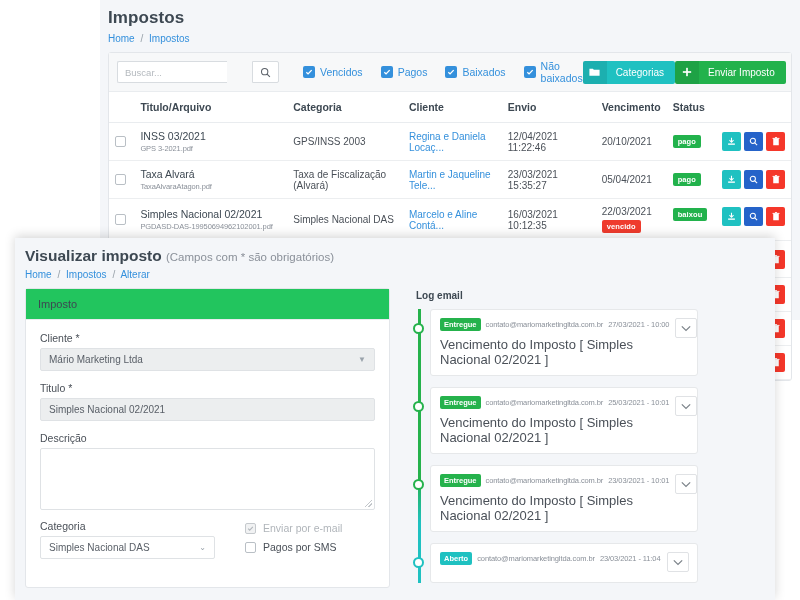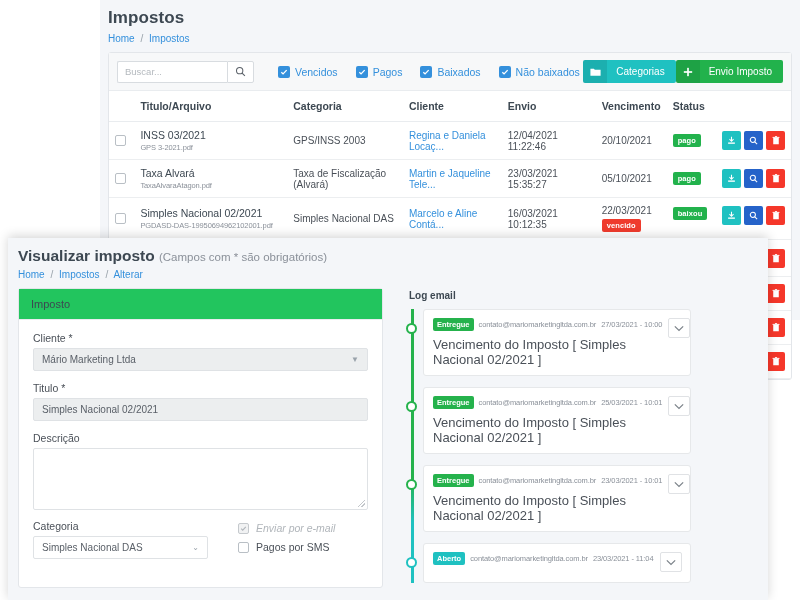--- a/index.html
+++ b/index.html
@@ -30,21 +30,21 @@
 
   .card {
     margin: 8px 8px 0 8px; background: #fff;
     border: 1px solid #e3e6ea; border-radius: 3px;
   }
   .card-toolbar {
     display: flex; align-items: center; gap: 0;
     padding: 7px 8px; background: #f7f8f9;
     border-bottom: 1px solid #e9ecef;
   }
-  .search-wrap { display: flex; }
+  .search-wrap { display: flex; gap: 25px; }
   .search-input {
     width: 110px; height: 22px; border: 1px solid #d8dce0;
     border-right: none; border-radius: 2px 0 0 2px;
     font-size: 9.5px; padding: 0 7px; color: #6c757d;
     background: #fff; outline: none;
     font-family: "Liberation Sans", sans-serif;
   }
   .search-input::placeholder { color: #b4b9be; }
   .search-btn {
     width: 27px; height: 22px; background: #fff;
@@ -105,21 +105,21 @@
     width: 19px; height: 19px; border-radius: 2px;
     display: flex; align-items: center; justify-content: center;
     cursor: pointer;
   }
   .a-teal { background: #1fc1c1; }
   .a-blue { background: #2563c9; }
   .a-red { background: #f5372a; }
 
   
   .fg-window {
-    position: absolute; left: 8px; top: 238px; width: 760px; height: 362px;
+    position: absolute; left: 15px; top: 238px; width: 760px; height: 362px;
     background: #f4f6f9;
     box-shadow: 0 -2px 10px rgba(0,0,0,.17);
   }
   .fg-header { padding: 9px 0 0 10px; }
   .fg-title { font-size: 15.5px; font-weight: bold; color: #3d4852; }
   .fg-title .sub { font-size: 11.5px; font-weight: normal; color: #8a9099; }
   .fg-body { display: flex; padding: 8px 0 0 10px; gap: 0; }
   .fg-card {
     width: 365px; background: #fff; border: 1px solid #e3e6ea;
     border-radius: 3px; height: 300px;
@@ -158,21 +158,21 @@
   }
   .cfg-right { margin-left: 30px; padding-top: 2px; }
   .chk-line { display: flex; align-items: center; gap: 7px; margin-bottom: 7px; }
   .chk-box {
     width: 11px; height: 11px; border: 1px solid #c5c9cd;
     border-radius: 2px; background: #f1f2f3; display: flex;
     align-items: center; justify-content: center; flex: none;
   }
   .chk-box.plain { background: #fff; border-color: #b9bfc5; }
   .chk-text { font-size: 10.5px; color: #4a5058; }
-  .chk-text.dim { color: #b0b5ba; font-style: italic; }
+  .chk-text.dim { color: #b0b5ba; }
 
   
   .log-col { margin-left: 18px; width: 290px; position: relative; }
   .log-title { font-size: 10px; font-weight: bold; color: #3d4852; margin: 2px 0 8px 8px; }
   .timeline { position: relative; padding-left: 22px; }
   .tl-line {
     position: absolute; left: 10px; top: 0; width: 2.5px; height: 100%;
   }
   .tl-item { position: relative; margin-bottom: 11px; }
   .tl-dot {
@@ -273,21 +273,21 @@
             </span>
             <span class="blabel">Categorias</span>
           </div>
           <div class="btn btn-green">
             <span class="bicon">
               <svg width="10" height="10" viewBox="0 0 12 12">
                   <rect x="5" y="1" width="2" height="10" fill="#fff"></rect>
                   <rect x="1" y="5" width="10" height="2" fill="#fff"></rect>
                 </svg>
             </span>
-            <span class="blabel">Envio Imposto</span>
+            <span class="blabel">Enviar Imposto</span>
           </div>
         </div>
       </div>
 
       <table class="list">
         <thead>
           <tr>
             <th style="width:26px"></th>
             <th style="width:168px">Titulo/Arquivo</th>
             <th style="width:128px">Categoria</th>
@@ -344,21 +344,21 @@
                 <span class="row-cbx"></span>
               </td>
             <td>
               <div class="ttl">Taxa Alvará</div>
               <div class="fname">TaxaAlvaraAtagon.pdf</div>
             </td>
             <td>Taxa de Fiscalização (Alvará)</td>
             <td><span class="cli">Martin e Jaqueline Tele...</span></td>
             <td>23/03/2021 15:35:27</td>
             <td>
-              <div>05/10/2021</div>
+              <div>05/04/2021</div>
             </td>
             <td><span class="badge b-green">pago</span></td>
             <td>
               <div class="acts">
                 <span class="act a-teal">
                     <svg width="9" height="9" viewBox="0 0 12 12">
                       <path d="M6 1v5M3.3 4.3L6 7l2.7-2.7" stroke="#fff" stroke-width="1.4" fill="none"></path>
                       <rect x="1.5" y="8.6" width="9" height="1.8" fill="#fff"></rect>
                     </svg>
                   </span>

